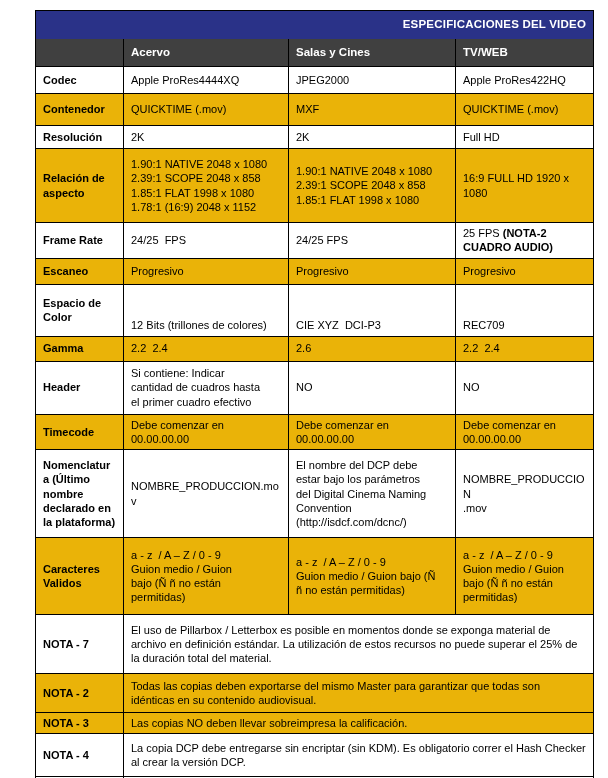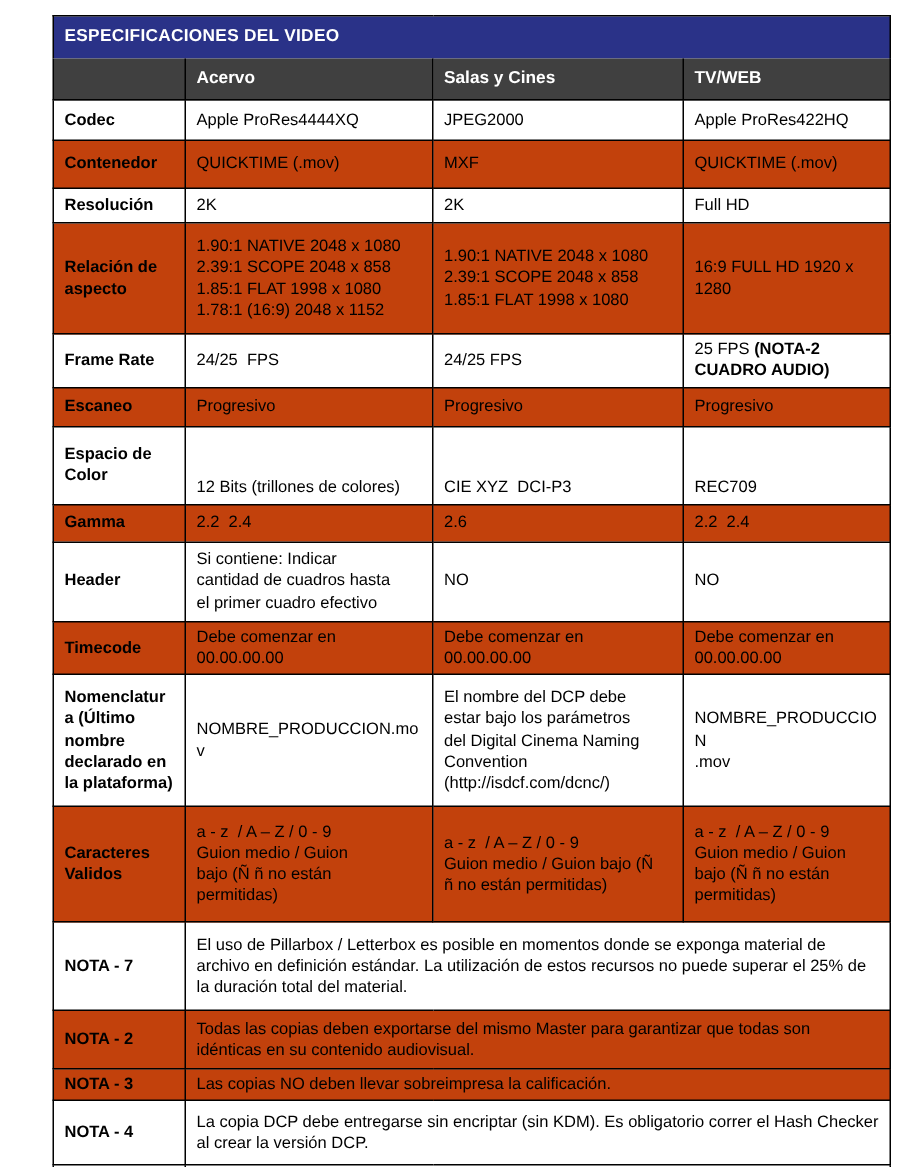--- a/index.html
+++ b/index.html
@@ -23,34 +23,34 @@
     border: 1px solid #000000;
     padding: 3px 7px;
     vertical-align: middle;
     white-space: pre-line;
     word-wrap: break-word;
   }
   td.title-cell {
     background: #2A3288;
     color: #ffffff;
     font-weight: bold;
-    text-align: left;
+    text-align: right;
     font-size: 11.5px;
     border-bottom: none;
     letter-spacing: 0.2px;
   }
   td.colhead {
     background: #404040;
     color: #ffffff;
     font-weight: bold;
     font-size: 11.5px;
     border-top: none;
   }
   td.label { font-weight: bold; margin-left: 33px; }
-  tr.shade td { background: #c2410c; }
+  tr.shade td { background: #eab308; }
   td.vbottom { vertical-align: bottom; }
   tr.partial td { border-bottom: none; }
   b { font-weight: bold; }
 </style>
 </head>
 <body>
 
 <div class="page">
   <table class="spec-table">
     <colgroup>
@@ -96,21 +96,21 @@
     <tr style="height:74px" class="shade">
       <td class="label">Relación de aspecto</td>
       <td>1.90:1 NATIVE 2048 x 1080
 2.39:1 SCOPE 2048 x 858
 1.85:1 FLAT 1998 x 1080
 1.78:1 (16:9) 2048 x 1152</td>
       <td>1.90:1 NATIVE 2048 x 1080
 2.39:1 SCOPE 2048 x 858
 1.85:1 FLAT 1998 x 1080</td>
       <td>16:9 FULL HD 1920 x
-1280</td>
+1080</td>
     </tr>
 
     <tr style="height:33px">
       <td class="label">Frame Rate</td>
       <td>24/25&nbsp; FPS</td>
       <td>24/25 FPS</td>
       <td><span>25 FPS </span><b>(NOTA-2
 CUADRO AUDIO)</b></td>
     </tr>
 

